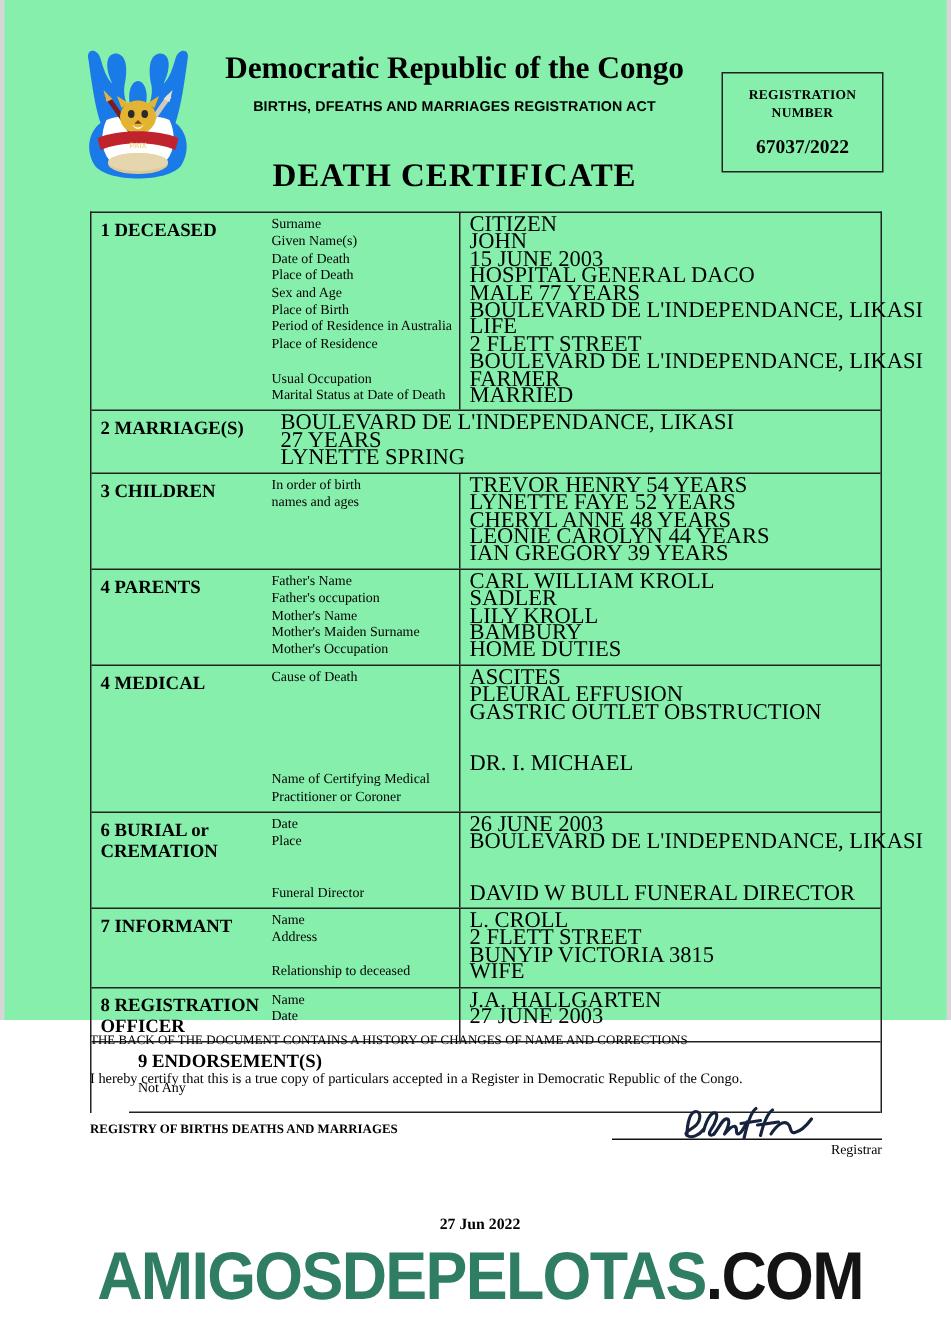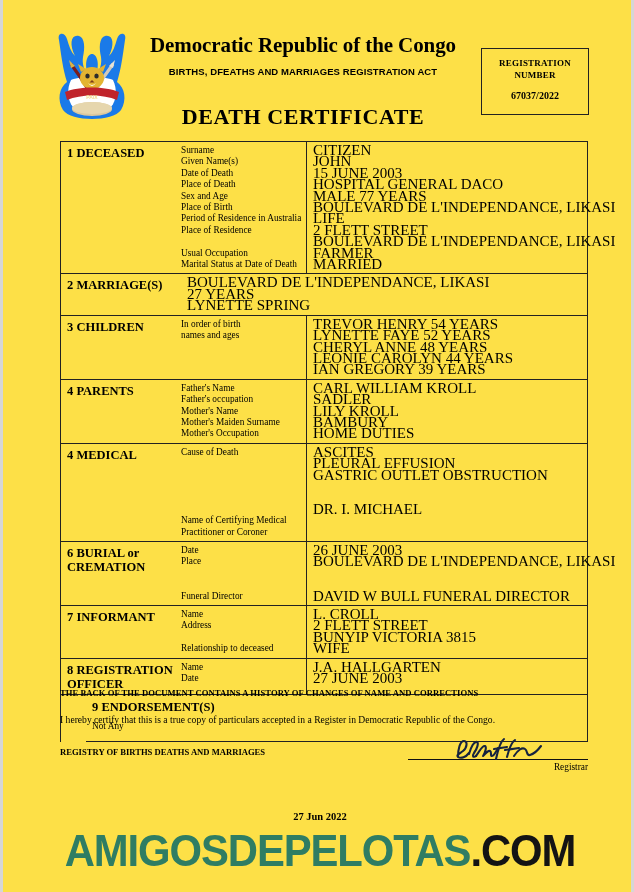--- a/index.html
+++ b/index.html
@@ -12,22 +12,22 @@
     height: 892px;
     position: relative;
     font-family: "Liberation Serif", serif;
     color: #000000;
     overflow: hidden;
   }
   .page {
     position: absolute;
     left: 0; top: 0;
     width: 634px;
-    height: 892px;
-    background: #fde047;
+    height: 680px;
+    background: #86efac;
     border-left: 3px solid #d6d6d6;
     border-right: 3px solid #d6d6d6;
     box-sizing: border-box;
   }
 
   
   .header {
     position: absolute;
     left: 0; top: 0;
     width: 100%;
@@ -83,21 +83,21 @@
     box-sizing: border-box;
     padding-top: 8px;
   }
   .reg-box .rl {
     font-size: 9px;
     font-weight: bold;
     line-height: 12px;
     letter-spacing: 0.2px;
   }
   .reg-box .rn {
-    font-size: 10px;
+    font-size: 13px;
     font-weight: bold;
     margin-top: 9px;
   }
 
   
   .cert-table {
     position: absolute;
     left: 57px;
     top: 141px;
     width: 528px;
@@ -158,21 +158,21 @@
 
   
   .footer {
     position: absolute;
     left: 57px;
     top: 688px;
     width: 528px;
   }
   .foot-note {
     font-size: 8.6px;
-    font-weight: bold;
+    font-weight: normal;
     letter-spacing: 0.05px;
     margin-bottom: 16px;
   }
   .foot-certify {
     font-size: 9.6px;
     margin-bottom: 20px;
   }
   .registry-row {
     position: relative;
     height: 44px;

